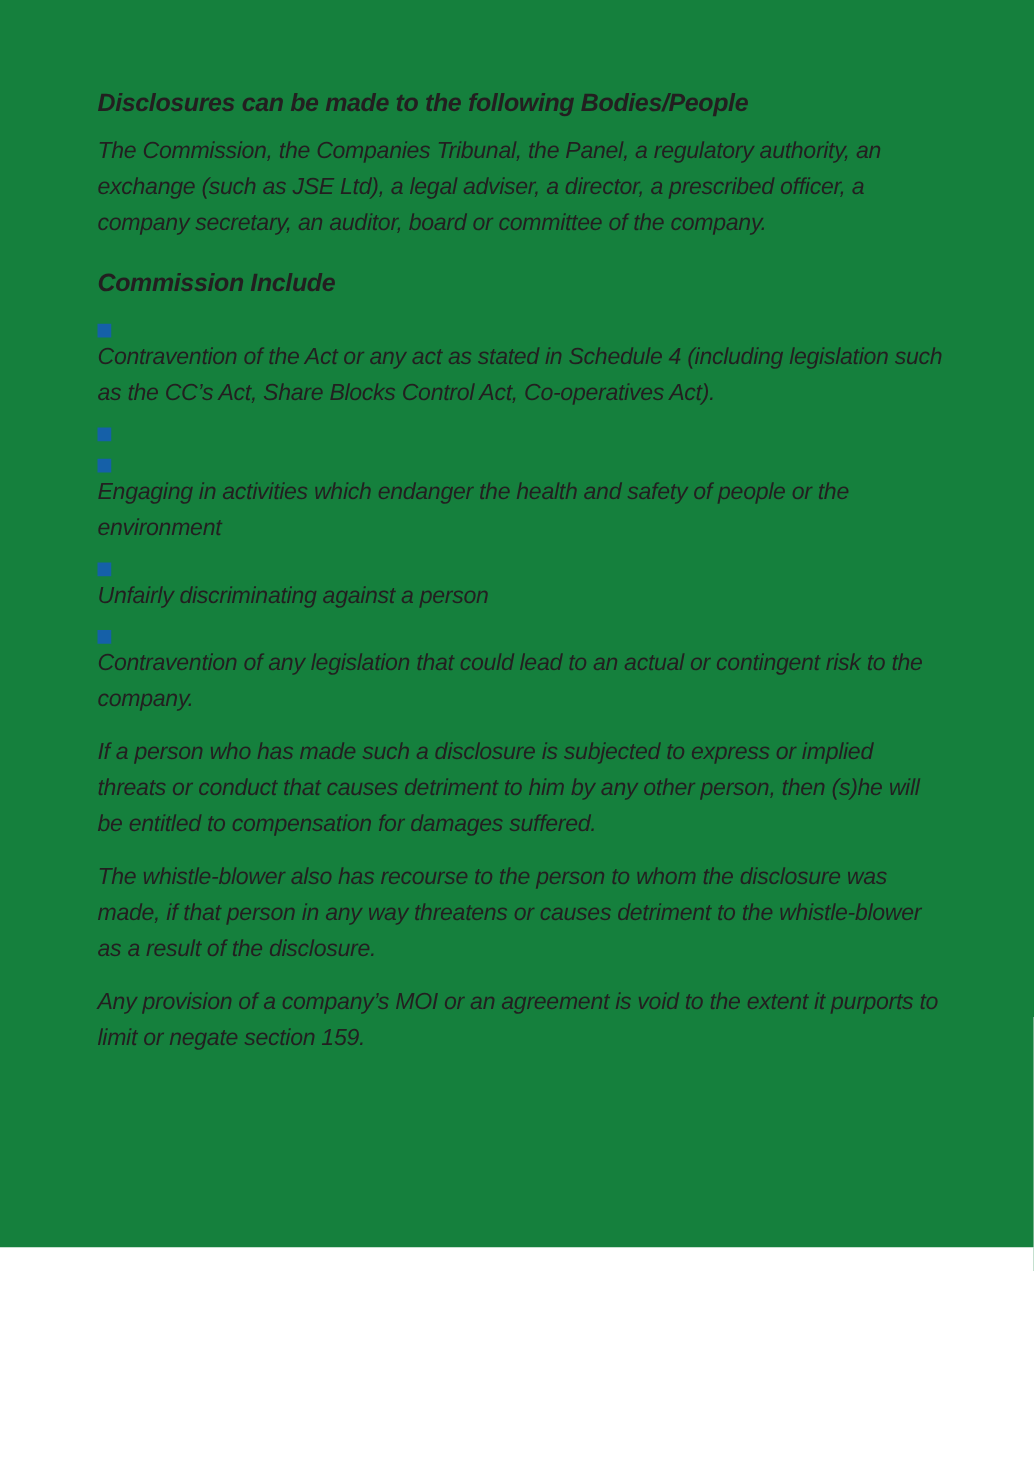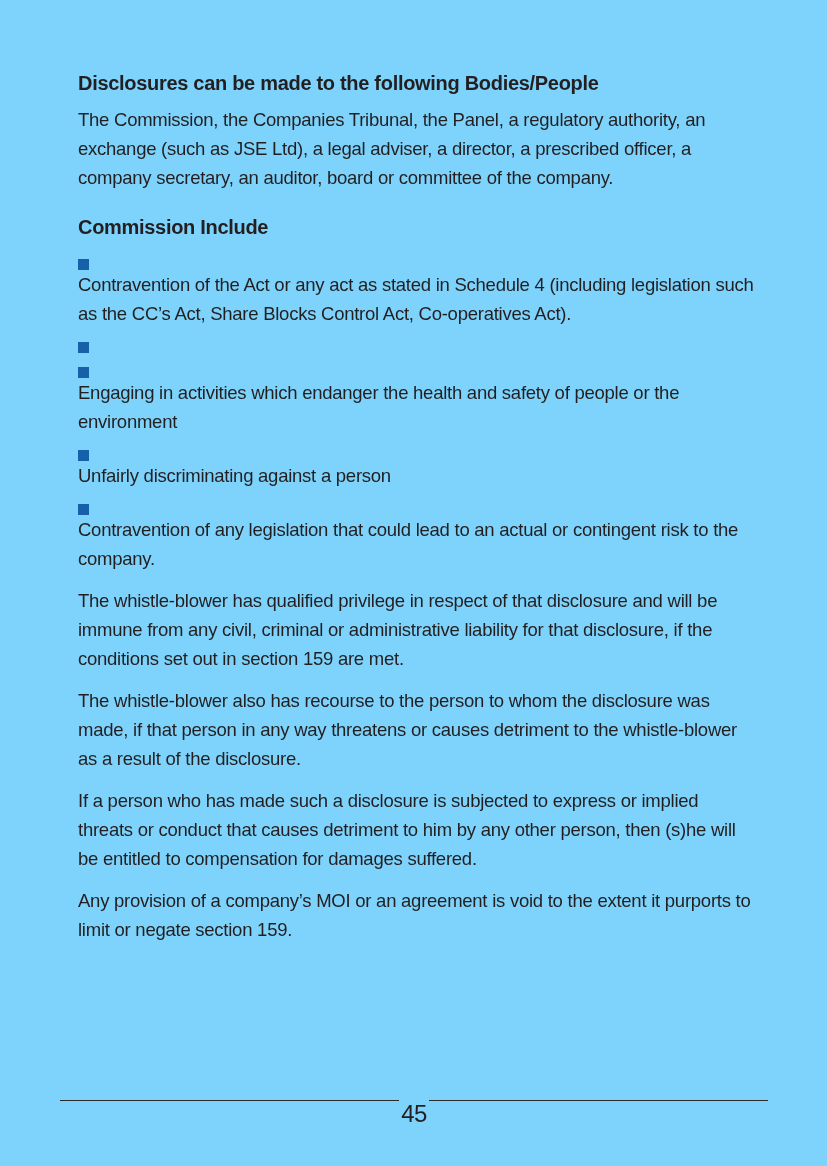--- a/index.html
+++ b/index.html
@@ -1,25 +1,26 @@
 <!DOCTYPE html>
 <html><head>
 <meta charset="utf-8">
 <style>
   * { margin: 0; padding: 0; box-sizing: border-box; }
   html, body { background: #ffffff; }
   .page {
     position: relative;
     width: 827px;
-    height: 1166px;
+    height: 998px;
     margin: 0 auto;
-    background: #7dd3fc;
+    background: #15803d;
     font-family: "Liberation Sans", sans-serif;
     color: #231f20;
     overflow: hidden;
+    font-style: italic;
   }
   .content {
     position: absolute;
     left: 78px;
     right: 71px;
     top: 71px;
   }
   .heading {
     font-size: 20px;
     font-weight: bold;
@@ -111,25 +112,24 @@
       <li>
         <span class="bullet-marker"></span>
         <span class="bullet-text">Unfairly discriminating against a person</span>
       </li>
       <li>
         <span class="bullet-marker"></span>
         <span class="bullet-text">Contravention of any legislation that could lead to an actual or contingent risk to the company.</span>
       </li>
     </ul>
 
-    <p class="para">The whistle-blower has qualified privilege in respect of that disclosure and will be immune from any civil, criminal or administrative liability for that disclosure, if the conditions set out in section 159 are met.</p>
+
+    <p class="para">If a person who has made such a disclosure is subjected to express or implied threats or conduct that causes detriment to him by any other person, then (s)he will be entitled to compensation for damages suffered.</p>
 
     <p class="para">The whistle-blower also has recourse to the person to whom the disclosure was made, if that person in any way threatens or causes detriment to the whistle-blower as a result of the disclosure.</p>
-
-    <p class="para">If a person who has made such a disclosure is subjected to express or implied threats or conduct that causes detriment to him by any other person, then (s)he will be entitled to compensation for damages suffered.</p>
 
     <p class="para">Any provision of a company’s MOI or an agreement is void to the extent it purports to limit or negate section 159.</p>
 
   </div>
 
   <div class="footer">
     <div class="footer-rule"></div>
     <div class="page-number">45</div>
     <div class="footer-rule"></div>
   </div>

